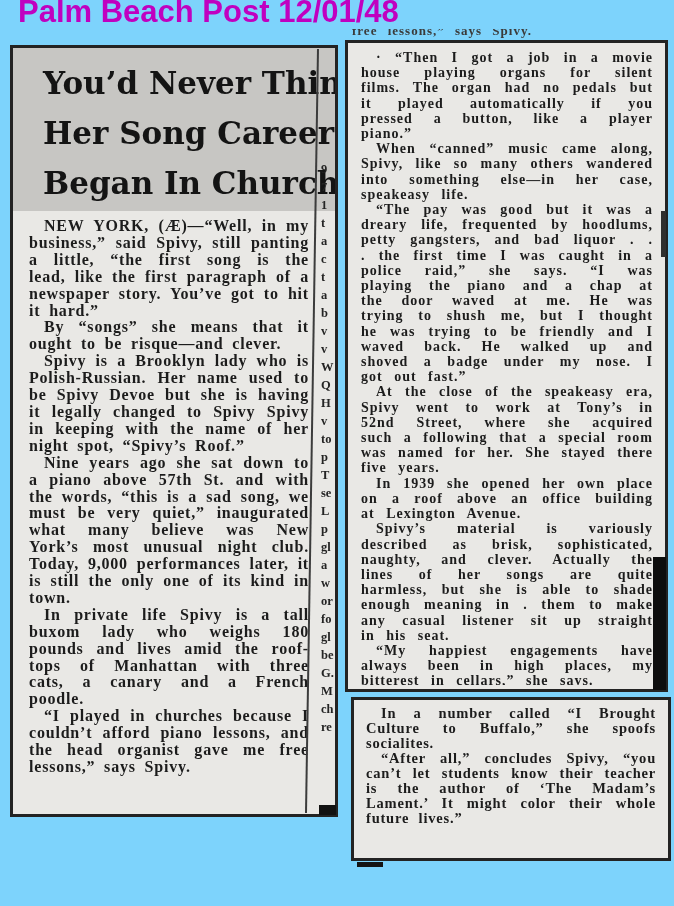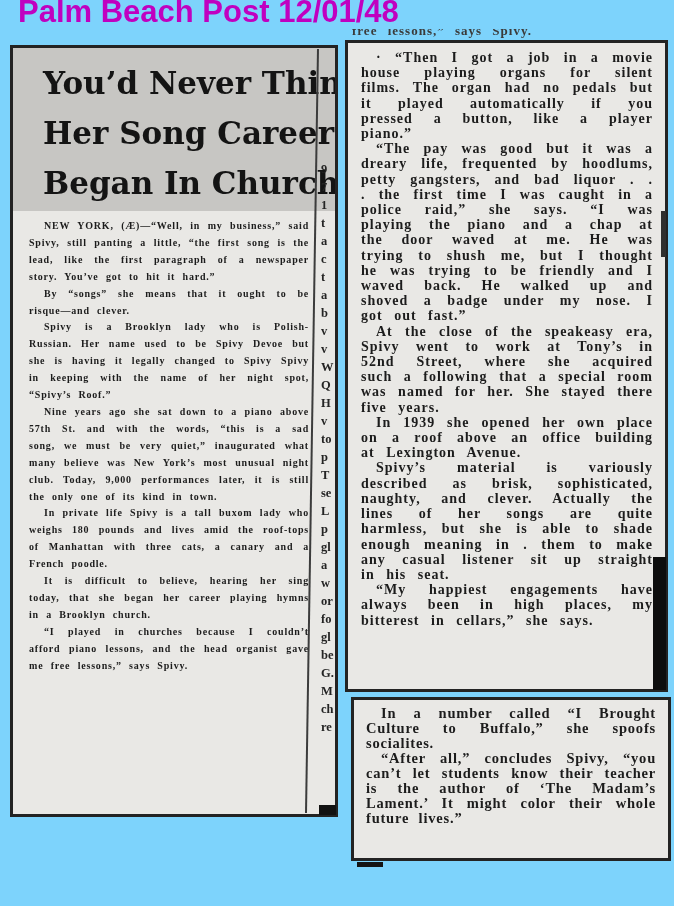--- a/index.html
+++ b/index.html
@@ -28,21 +28,21 @@
     display:block; font-family:"DejaVu Serif", serif; font-weight:bold;
     font-size:31px; line-height:50px; color:#141414; white-space:nowrap;
   }
 
   .para {
     margin:0; text-indent:15px; text-align:justify;
     font-weight:bold; color:#1c1c1c;
   }
   .body-left { padding:7px 26px 0 16px; overflow:hidden; height:596px; }
   .body-left .para {
-    font-size:10px; line-height:16.9px; letter-spacing:0.8px; word-spacing:4px;
+    font-size:16px; line-height:16.9px; letter-spacing:0.8px; word-spacing:4px;
   }
   .body-right { padding:7px 12px 0 13px; overflow:hidden; height:635px; }
   .body-right .para {
     font-size:14px; line-height:15.2px; letter-spacing:1px; word-spacing:7px;
   }
   .body-bottom { padding:6px 12px 0 12px; overflow:hidden; height:186px; }
   .body-bottom .para {
     font-size:14.5px; line-height:15px; letter-spacing:0.8px; word-spacing:5px;
   }
 
@@ -81,21 +81,20 @@
         <span>You’d Never Think</span>
         <span>Her Song Career</span>
         <span>Began In Church</span>
       </div>
     <div class="body-left">
         <p class="para">NEW YORK, (Æ)—“Well, in my business,” said Spivy, still panting a little, “the first song is the lead, like the first paragraph of a newspaper story. You’ve got to hit it hard.”</p>
         <p class="para">By “songs” she means that it ought to be risque—and clever.</p>
         <p class="para">Spivy is a Brooklyn lady who is Polish-Russian. Her name used to be Spivy Devoe but she is having it legally changed to Spivy Spivy in keeping with the name of her night spot, “Spivy’s Roof.”</p>
         <p class="para">Nine years ago she sat down to a piano above 57th St. and with the words, “this is a sad song, we must be very quiet,” inaugurated what many believe was New York’s most unusual night club. Today, 9,000 performances later, it is still the only one of its kind in town.</p>
         <p class="para">In private life Spivy is a tall buxom lady who weighs 180 pounds and lives amid the roof-tops of Manhattan with three cats, a canary and a French poodle.</p>
-        <p class="para">It is difficult to believe, hearing her sing today, that she began her career playing hymns in a Brooklyn church.</p>
         <p class="para">“I played in churches because I couldn’t afford piano lessons, and the head organist gave me free lessons,” says Spivy.</p>
       </div>
     <div class="column-rule"></div>
     <div class="sliver">
         <span>9</span>
         <span>7</span>
         <span>1</span>
         <span>t</span>
         <span>a</span>
         <span>c</span>
@@ -129,20 +128,21 @@
     <div class="corner-blob"></div>
   </div>
 
   <div class="cutoff">
     <span>free lessons,”  says Spivy.</span>
   </div>
 
   <div class="clip clip-right">
     <div class="body-right">
         <p class="para">· “Then I got a job in a movie house playing organs for silent films. The organ had no pedals but it played automatically if you pressed a button, like a player piano.”</p>
+        <p class="para">When “canned” music came along, Spivy, like so many others wandered into something else—in her case, speakeasy life.</p>
         <p class="para">“The pay was good but it was a dreary life, frequented by hoodlums, petty gangsters, and bad liquor . . . the first time I was caught in a police raid,” she says. “I was playing the piano and a chap at the door waved at me. He was trying to shush me, but I thought he was trying to be friendly and I waved back. He walked up and shoved a badge under my nose. I got out fast.”</p>
         <p class="para">At the close of the speakeasy era, Spivy went to work at Tony’s in 52nd Street, where she acquired such a following that a special room was named for her. She stayed there five years.</p>
         <p class="para">In 1939 she opened her own place on a roof above an office building at Lexington Avenue.</p>
         <p class="para">Spivy’s material is variously described as brisk, sophisticated, naughty, and clever. Actually the lines of her songs are quite harmless, but she is able to shade enough meaning in . them to make any casual listener sit up straight in his seat.</p>
         <p class="para">“My happiest engagements have always been in high places, my bitterest in cellars,” she says.</p>
       </div>
     <div class="ink-mark"></div>
     <div class="ink-bar"></div>
   </div>
 

